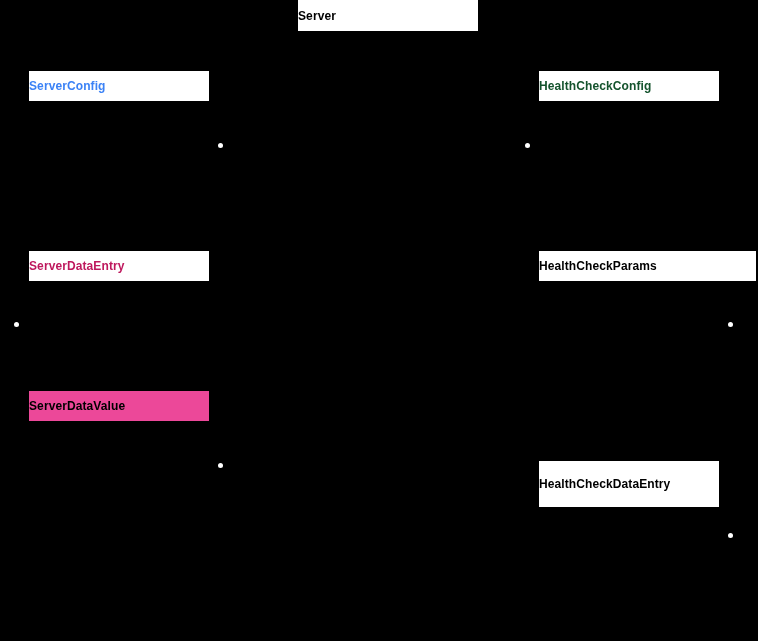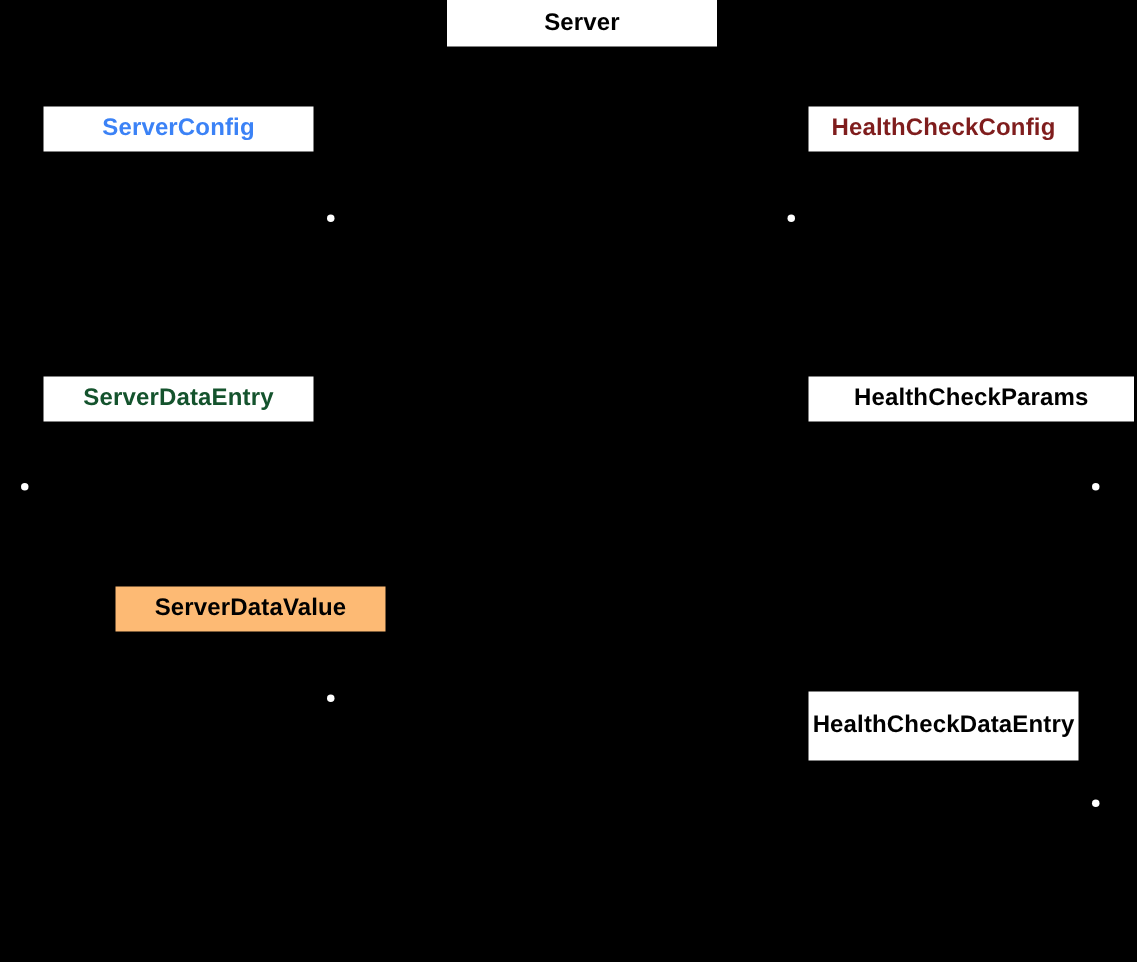--- a/index.html
+++ b/index.html
@@ -15,23 +15,23 @@
     background: #000000;
     overflow: hidden;
     font-family: "Liberation Sans", sans-serif;
   }
   .node {
     position: absolute;
     background: #ffffff;
     color: #000000;
     display: flex;
     align-items: center;
-    justify-content: center;
+    justify-content: flex-start;
     box-sizing: border-box;
-    font-size: 16px;
+    font-size: 12px;
     font-weight: bold;
     letter-spacing: 0.1px;
     line-height: 1;
     white-space: nowrap;
     user-select: none;
   }
   .node-label {
     display: block;
     text-align: center;
   }
@@ -47,30 +47,30 @@
 <body>
 
 <div id="canvas" style="width: 758px; height: 641px; background: rgb(0, 0, 0);">
 
   <div class="node" style="left: 298px; top: 0px; width: 180px; height: 31px; background: rgb(255, 255, 255); color: rgb(0, 0, 0);">
     <span class="node-label">Server</span>
   </div>
   <div class="node" style="left: 29px; top: 71px; width: 180px; height: 30px; background: rgb(255, 255, 255); color: #3b82f6;">
     <span class="node-label">ServerConfig</span>
   </div>
-  <div class="node" style="left: 539px; top: 71px; width: 180px; height: 30px; background: rgb(255, 255, 255); color: #7f1d1d;">
+  <div class="node" style="left: 539px; top: 71px; width: 180px; height: 30px; background: rgb(255, 255, 255); color: #14532d;">
     <span class="node-label">HealthCheckConfig</span>
   </div>
-  <div class="node" style="left: 29px; top: 251px; width: 180px; height: 30px; background: rgb(255, 255, 255); color: #14532d;">
+  <div class="node" style="left: 29px; top: 251px; width: 180px; height: 30px; background: rgb(255, 255, 255); color: #be185d;">
     <span class="node-label">ServerDataEntry</span>
   </div>
   <div class="node" style="left: 539px; top: 251px; width: 217px; height: 30px; background: rgb(255, 255, 255); color: rgb(0, 0, 0);">
     <span class="node-label">HealthCheckParams</span>
   </div>
-  <div class="node" style="left: 29px; top: 391px; width: 180px; height: 30px; background: #fdba74; color: rgb(0, 0, 0); margin-left: 48px;">
+  <div class="node" style="left: 29px; top: 391px; width: 180px; height: 30px; background: #ec4899; color: rgb(0, 0, 0);">
     <span class="node-label">ServerDataValue</span>
   </div>
   <div class="node" style="left: 539px; top: 461px; width: 180px; height: 46px; background: rgb(255, 255, 255); color: rgb(0, 0, 0);">
     <span class="node-label">HealthCheckDataEntry</span>
   </div>
 
   <div class="edge-dot" style="left: 217.5px; top: 142.5px; background: rgb(255, 255, 255);"></div>
   <div class="edge-dot" style="left: 524.5px; top: 142.5px; background: rgb(255, 255, 255);"></div>
   <div class="edge-dot" style="left: 13.5px; top: 321.5px; background: rgb(255, 255, 255);"></div>
   <div class="edge-dot" style="left: 727.5px; top: 321.5px; background: rgb(255, 255, 255);"></div>

